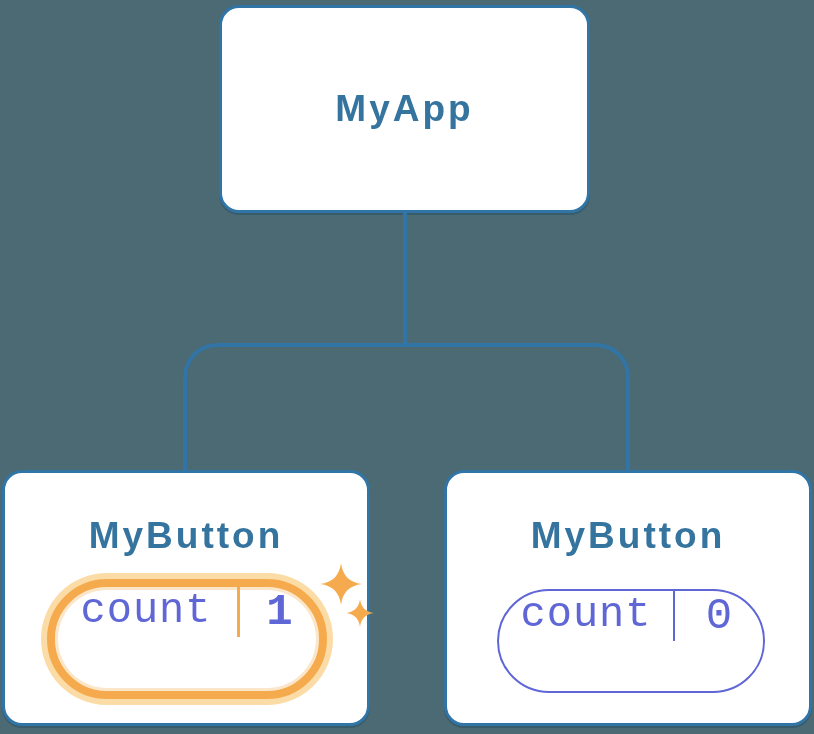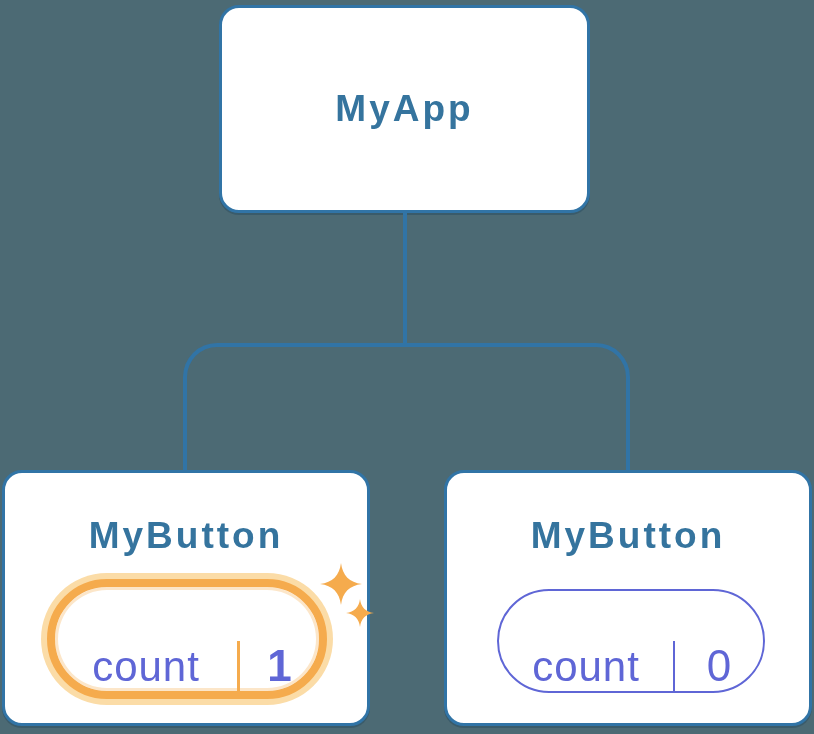--- a/index.html
+++ b/index.html
@@ -63,23 +63,24 @@
   .node-child-right { left: 444px; }
   .node-child .node-label {
     position: absolute;
     left: 0; top: 42px;
     width: 100%;
     text-align: center;
   }
   
   .pill {
     display: flex;
-    align-items: flex-end;
+    align-items: flex-start;
     background: #fff;
     border-radius: 999px;
+    font-family: Liberation Mono, monospace;
   }
   .pill-key {
     flex: 1;
     display: flex; align-items: center; justify-content: center;
     font-size: 42px;
     letter-spacing: 1px;
     color: var(--state-purple);
   }
   .pill-value {
     display: flex; align-items: center; justify-content: center;

